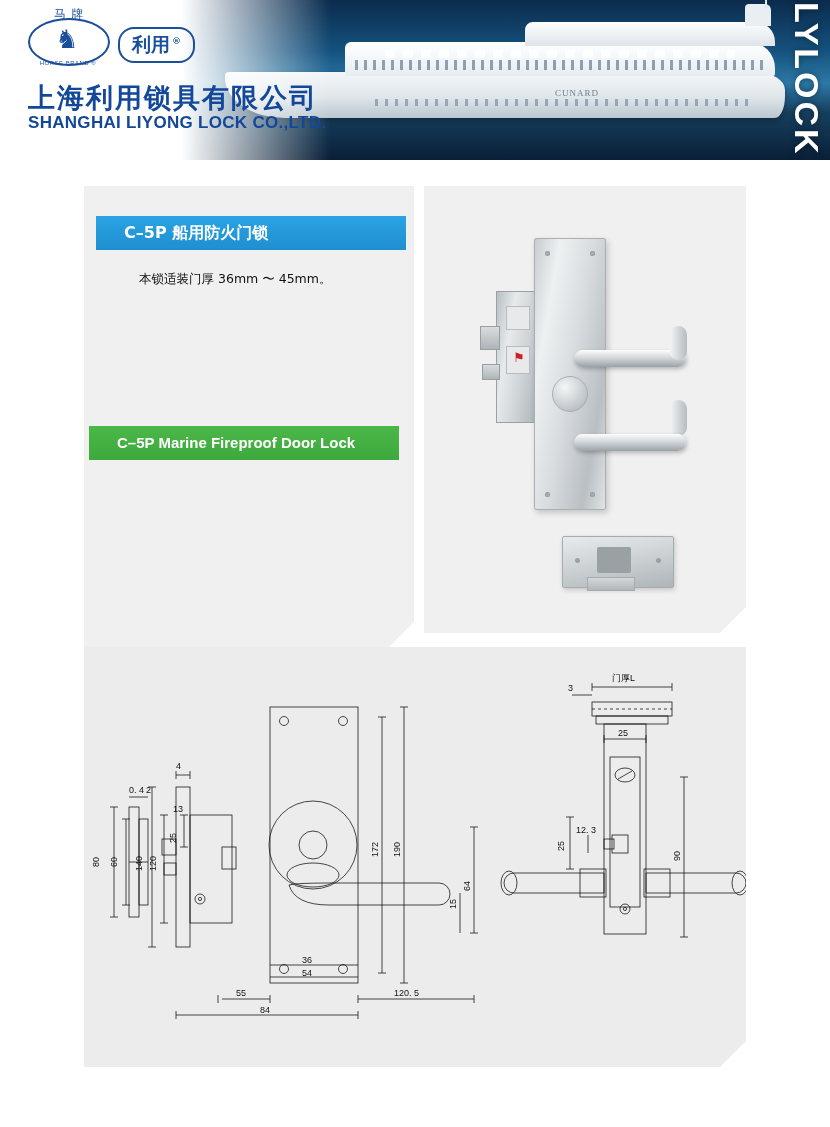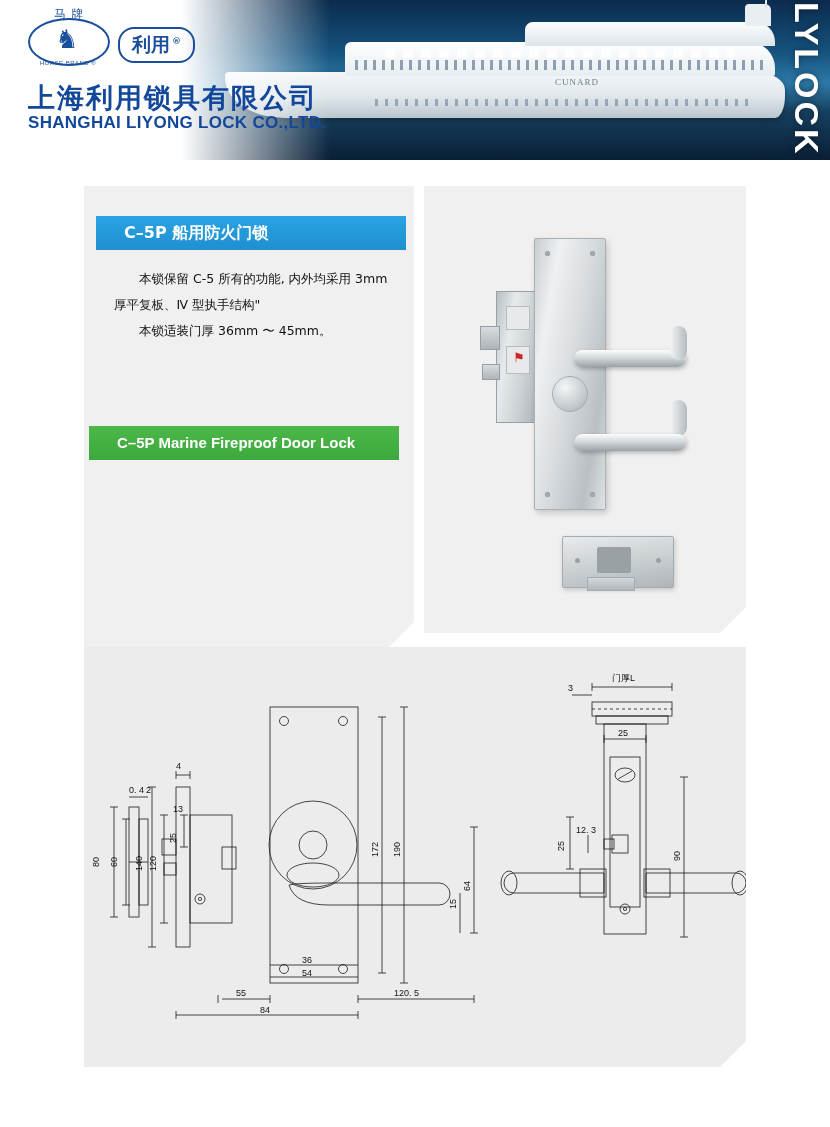--- a/index.html
+++ b/index.html
@@ -54,21 +54,21 @@
   .ship .windows2{
     position:absolute;left:150px;bottom:20px;width:380px;height:7px;
     background:repeating-linear-gradient(90deg,rgba(70,100,130,.45) 0 3px,transparent 3px 10px);
   }
   .ship .boats{
     position:absolute;left:160px;bottom:68px;width:350px;height:9px;
     background:repeating-linear-gradient(90deg,#ffffff 0 10px,rgba(255,255,255,0) 10px 18px);
     border-radius:3px;opacity:.85;
   }
   .ship .name{
-    position:absolute;left:330px;bottom:39px;
+    position:absolute;left:330px;bottom:28px;
     color:#6f828f;font-size:9px;letter-spacing:1px;font-family:"Liberation Serif",serif;
   }
   .hdr-white-fade{
     position:absolute;left:0;top:0;width:330px;height:160px;
     background:linear-gradient(90deg,#ffffff 0%,#ffffff 55%,rgba(255,255,255,0) 100%);
   }
 
   .logo-wrap{position:absolute;left:28px;top:14px;display:flex;align-items:center;gap:12px;}
   .logo-badge{
     position:relative;width:78px;height:62px;
@@ -277,21 +277,20 @@
   <div class="company-en">SHANGHAI LIYONG LOCK CO.,LTD.</div>
   <div class="lylock">LYLOCK</div>
 </div>
 
 <div class="content">
 
   <div class="panel-left">
     <div class="bar bar-blue">C–5P 船用防火门锁</div>
 
     <div class="txt-cn">
-      <p>本锁保留 C-5 所有的功能, 内外均采用 3mm 厚平复板、Ⅳ 型执手结构"</p>
       <p>本锁适装门厚 36mm 〜 45mm。</p>
     </div>
 
     <div class="bar bar-green">C–5P Marine Fireproof Door Lock</div>
 
   </div>
 
   <div class="panel-right">
     <div class="photo">
       <div class="lockbody"></div>

